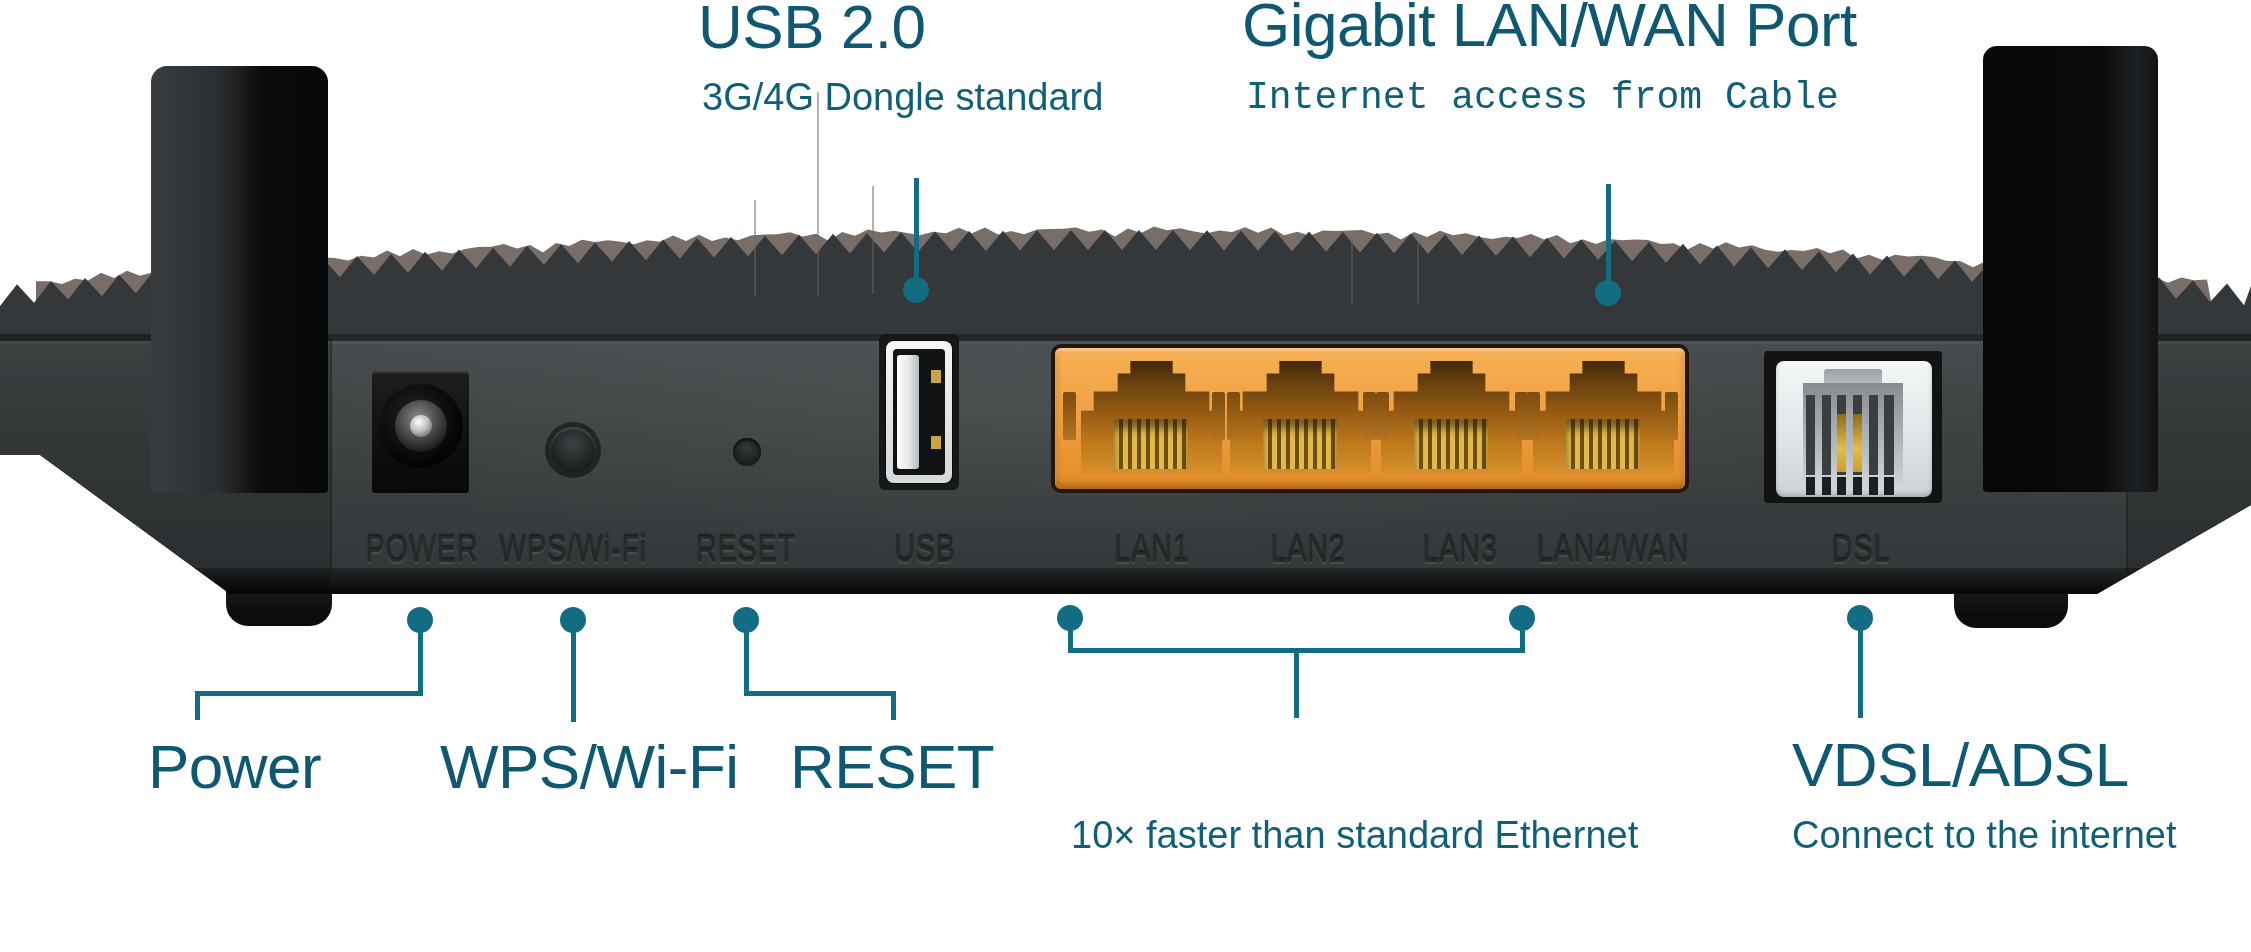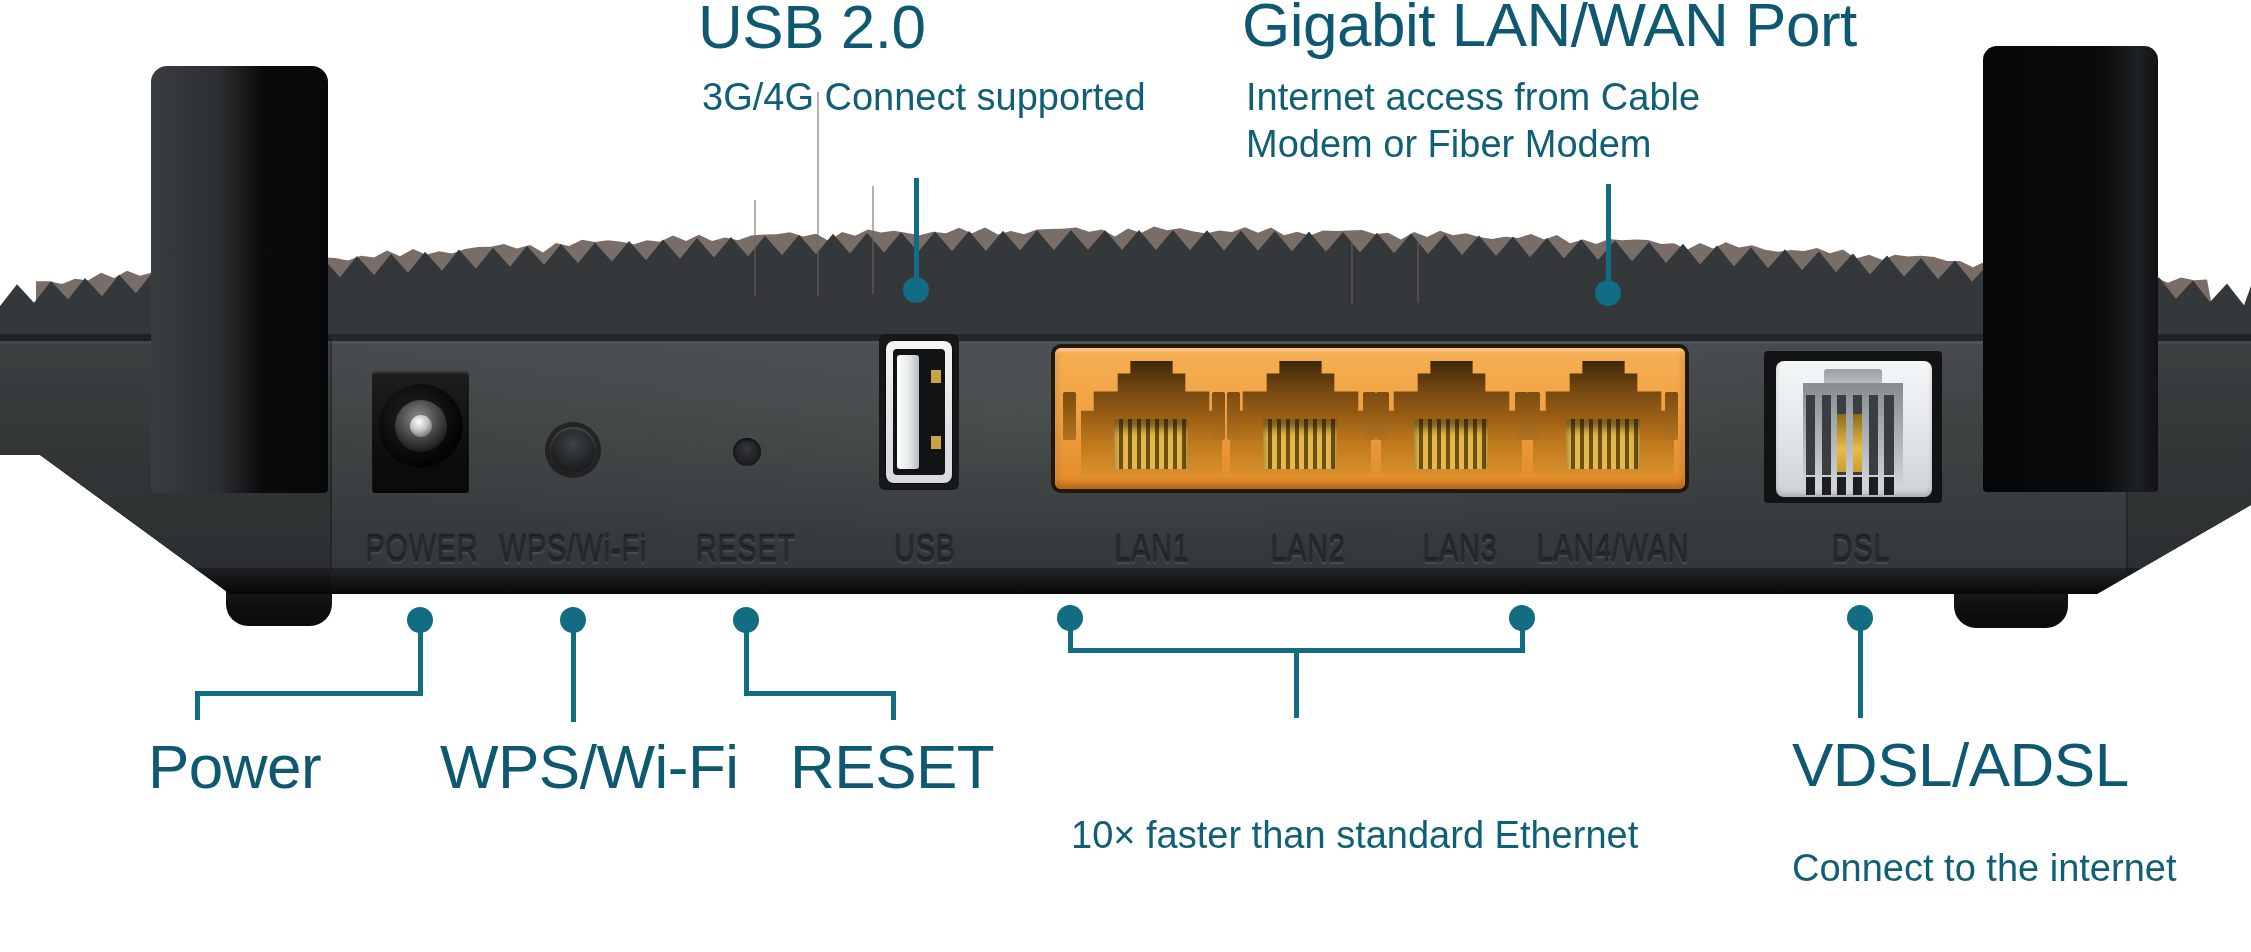--- a/index.html
+++ b/index.html
@@ -179,29 +179,28 @@
   <div class="panel-label" style="left:746px;">RESET</div>
   <div class="panel-label" style="left:925px;">USB</div>
   <div class="panel-label" style="left:1152px;">LAN1</div>
   <div class="panel-label" style="left:1308px;">LAN2</div>
   <div class="panel-label" style="left:1460px;">LAN3</div>
   <div class="panel-label" style="left:1613px;">LAN4/WAN</div>
   <div class="panel-label" style="left:1861px;">DSL</div>
 
   <div class="callout-title" style="left:698px;top:-4px;">USB 2.0</div>
   <div class="callout-desc" style="left:702px;top:74px;">
-    <div>3G/4G Connect supported</div>
+    <div>3G/4G Dongle standard</div>
   </div>
   <div class="callout-line" style="left:914px;top:178px;height:103px;"></div>
   <div class="callout-dot" style="left:903px;top:277px;"></div>
 
   <div class="callout-title" style="left:1242px;top:-6px;">Gigabit LAN/WAN Port</div>
-  <div class="callout-desc" style="left:1246px;top:74px;">
+  <div class="callout-desc" style="left:1246px;top:74px;font-family:Liberation Mono, monospace;">
     <div>Internet access from Cable</div>
-    <div>Modem or Fiber Modem</div>
   </div>
   <div class="callout-line" style="left:1606px;top:184px;height:101px;"></div>
   <div class="callout-dot" style="left:1595px;top:280px;"></div>
 
   <div class="callout-dot" style="left:407px;top:607px;"></div>
   <div class="callout-line" style="left:418px;top:628px;height:65px;"></div>
   <div class="callout-hline" style="left:195px;top:691px;width:228px;"></div>
   <div class="callout-line" style="left:195px;top:694px;height:26px;"></div>
   <div class="callout-title" style="left:148px;top:736px;">Power</div>
 
@@ -219,15 +218,15 @@
   <div class="callout-dot" style="left:1509px;top:605px;"></div>
   <div class="callout-line" style="left:1068px;top:626px;height:24px;"></div>
   <div class="callout-line" style="left:1520px;top:626px;height:24px;"></div>
   <div class="callout-hline" style="left:1068px;top:648px;width:457px;"></div>
   <div class="callout-line" style="left:1294px;top:651px;height:67px;"></div>
   <div class="callout-desc" style="left:1071px;top:812px;">10× faster than standard Ethernet</div>
 
   <div class="callout-dot" style="left:1847px;top:605px;"></div>
   <div class="callout-line" style="left:1858px;top:626px;height:92px;"></div>
   <div class="callout-title" style="left:1792px;top:734px;">VDSL/ADSL</div>
-  <div class="callout-desc" style="left:1792px;top:845px;">Connect to the internet</div>
+  <div class="callout-desc" style="left:1792px;top:812px;">Connect to the internet</div>
 
 </div>
 
 </body></html>

